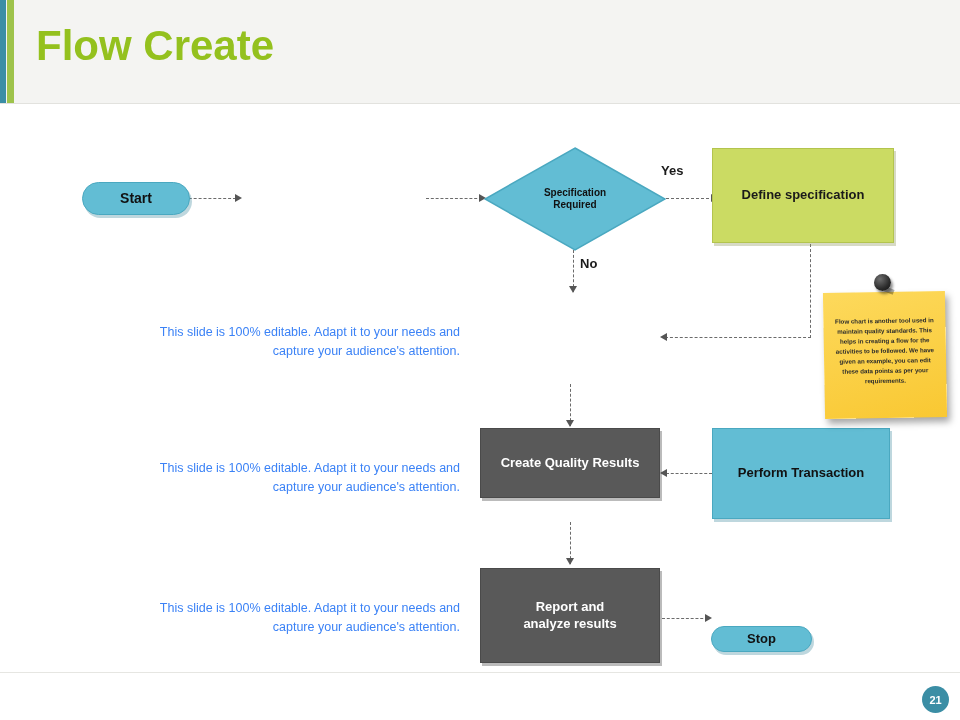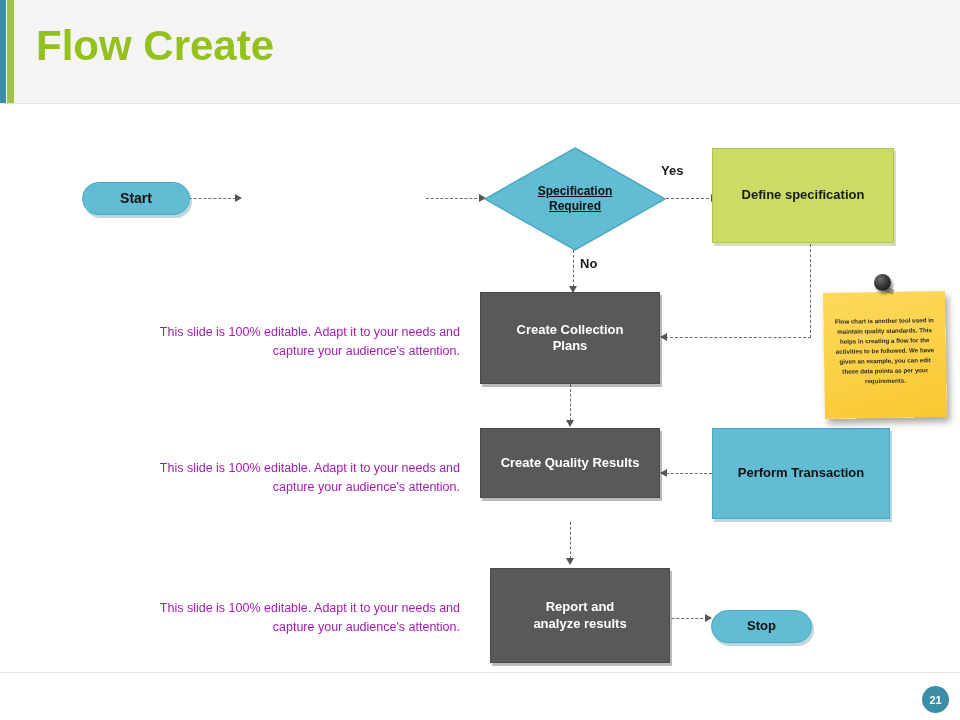--- a/index.html
+++ b/index.html
@@ -150,21 +150,21 @@
     color: #1a1a1a;
     white-space: nowrap;
   }
 
   
   .side-note {
     position: absolute;
     width: 322px;
     text-align: right;
     font-size: 12.5px;
-    color: #a21caf;
+    color: #3b82f6;
     line-height: 1.55;
   }
 
   
   #sticky-note {
     position: absolute;
     left: 824px;
     top: 292px;
     width: 122px;
     height: 126px;
@@ -282,37 +282,35 @@
   <div class="edge-label" style="left:661px; top:163px;text-align:right;">Yes</div>
   <div class="edge-label" style="left:580px; top:256px;">No</div>
 
   <div class="node node-teal node-pill" style="left:82px; top:182px; width:108px; height:33px; font-size:14px;">Start</div>
 
 
   <div class="node node-diamond" style="left:484px; top:147px; width:182px; height:104px;">
     <svg class="diamond-shape" viewBox="0 0 182 104" preserveAspectRatio="none">
       <polygon points="91,1 181,52 91,103 1,52" fill="#62bdd4" stroke="#4aa8c0" stroke-width="1.5"></polygon>
     </svg>
-    <div class="diamond-label" style="font-size:12px;text-decoration:underline;">Specification
+    <div class="diamond-label" style="font-size:10px;">Specification
 Required</div>
   </div>
 
   <div class="node node-green" style="left:712px; top:148px; width:182px; height:95px; font-size:13px;">Define specification</div>
 
-  <div class="node node-gray" style="left:480px; top:292px; width:180px; height:92px; font-size:13px;">Create Collection
-Plans</div>
 
   <div class="node node-gray" style="left:480px; top:428px; width:180px; height:70px; font-size:13px;">Create Quality Results</div>
 
   <div class="node node-teal" style="left:712px; top:428px; width:178px; height:91px; font-size:13px;text-align:center;">Perform Transaction</div>
 
-  <div class="node node-gray" style="left:480px; top:568px; width:180px; height:95px; font-size:13px;margin-left:10px;">Report and
+  <div class="node node-gray" style="left:480px; top:568px; width:180px; height:95px; font-size:13px;">Report and
 analyze results</div>
 
-  <div class="node node-teal node-pill" style="left:711px; top:610px; width:101px; height:33px; font-size:13px;">Stop</div>
+  <div class="node node-teal node-pill" style="left:711px; top:626px; width:101px; height:26px; font-size:13px;">Stop</div>
 
   <div id="sticky-note">
     <div id="sticky-note-text">Flow chart is another tool used in maintain quality standards. This helps in creating a flow for the activities to be followed. We have given an example, you can edit these data points as per your requirements.</div>
   </div>
   <div id="sticky-pin-needle"></div>
   <div id="sticky-pin"></div>
 
   <div class="side-note" style="left:138px; top:323px;">This slide is 100% editable. Adapt it to your needs and capture your audience's attention.</div>
   <div class="side-note" style="left:138px; top:459px;">This slide is 100% editable. Adapt it to your needs and capture your audience's attention.</div>
   <div class="side-note" style="left:138px; top:599px;">This slide is 100% editable. Adapt it to your needs and capture your audience's attention.</div>

